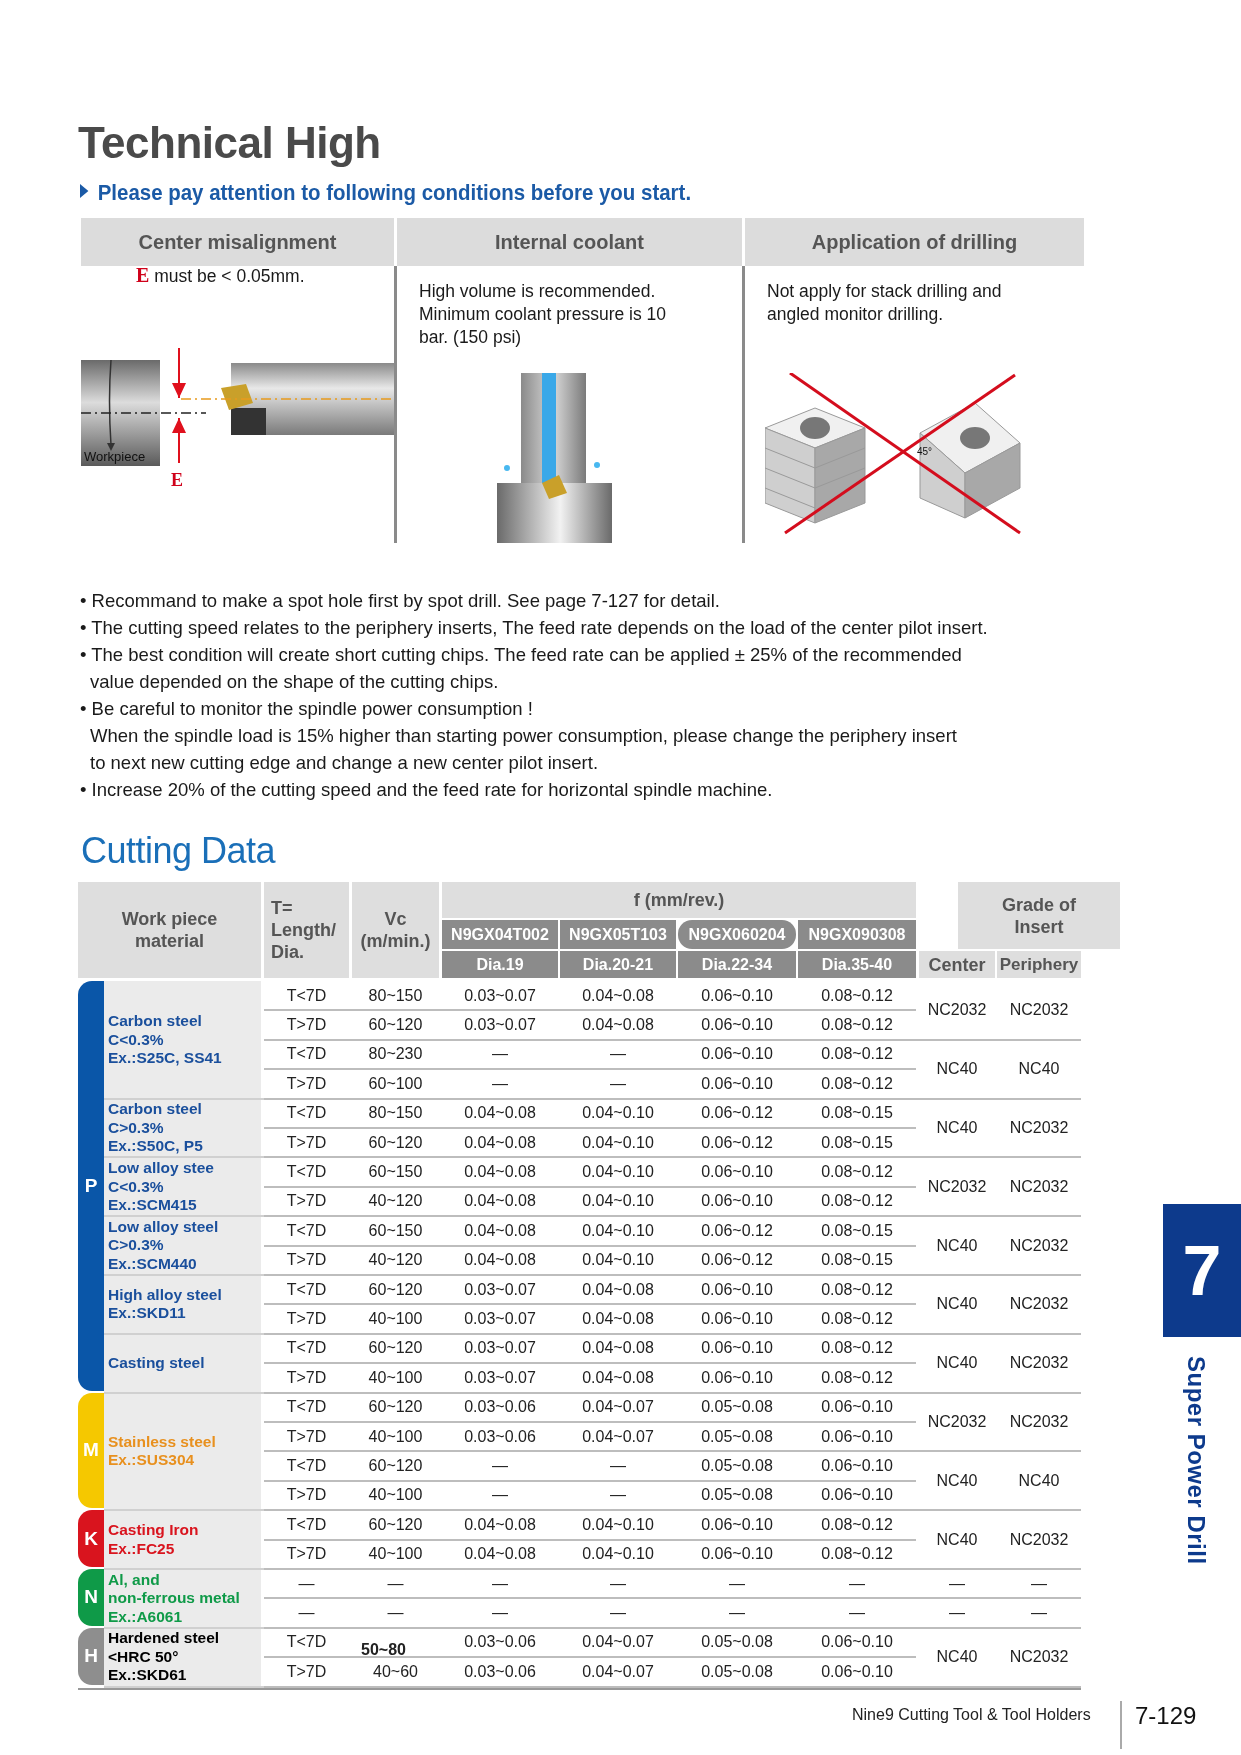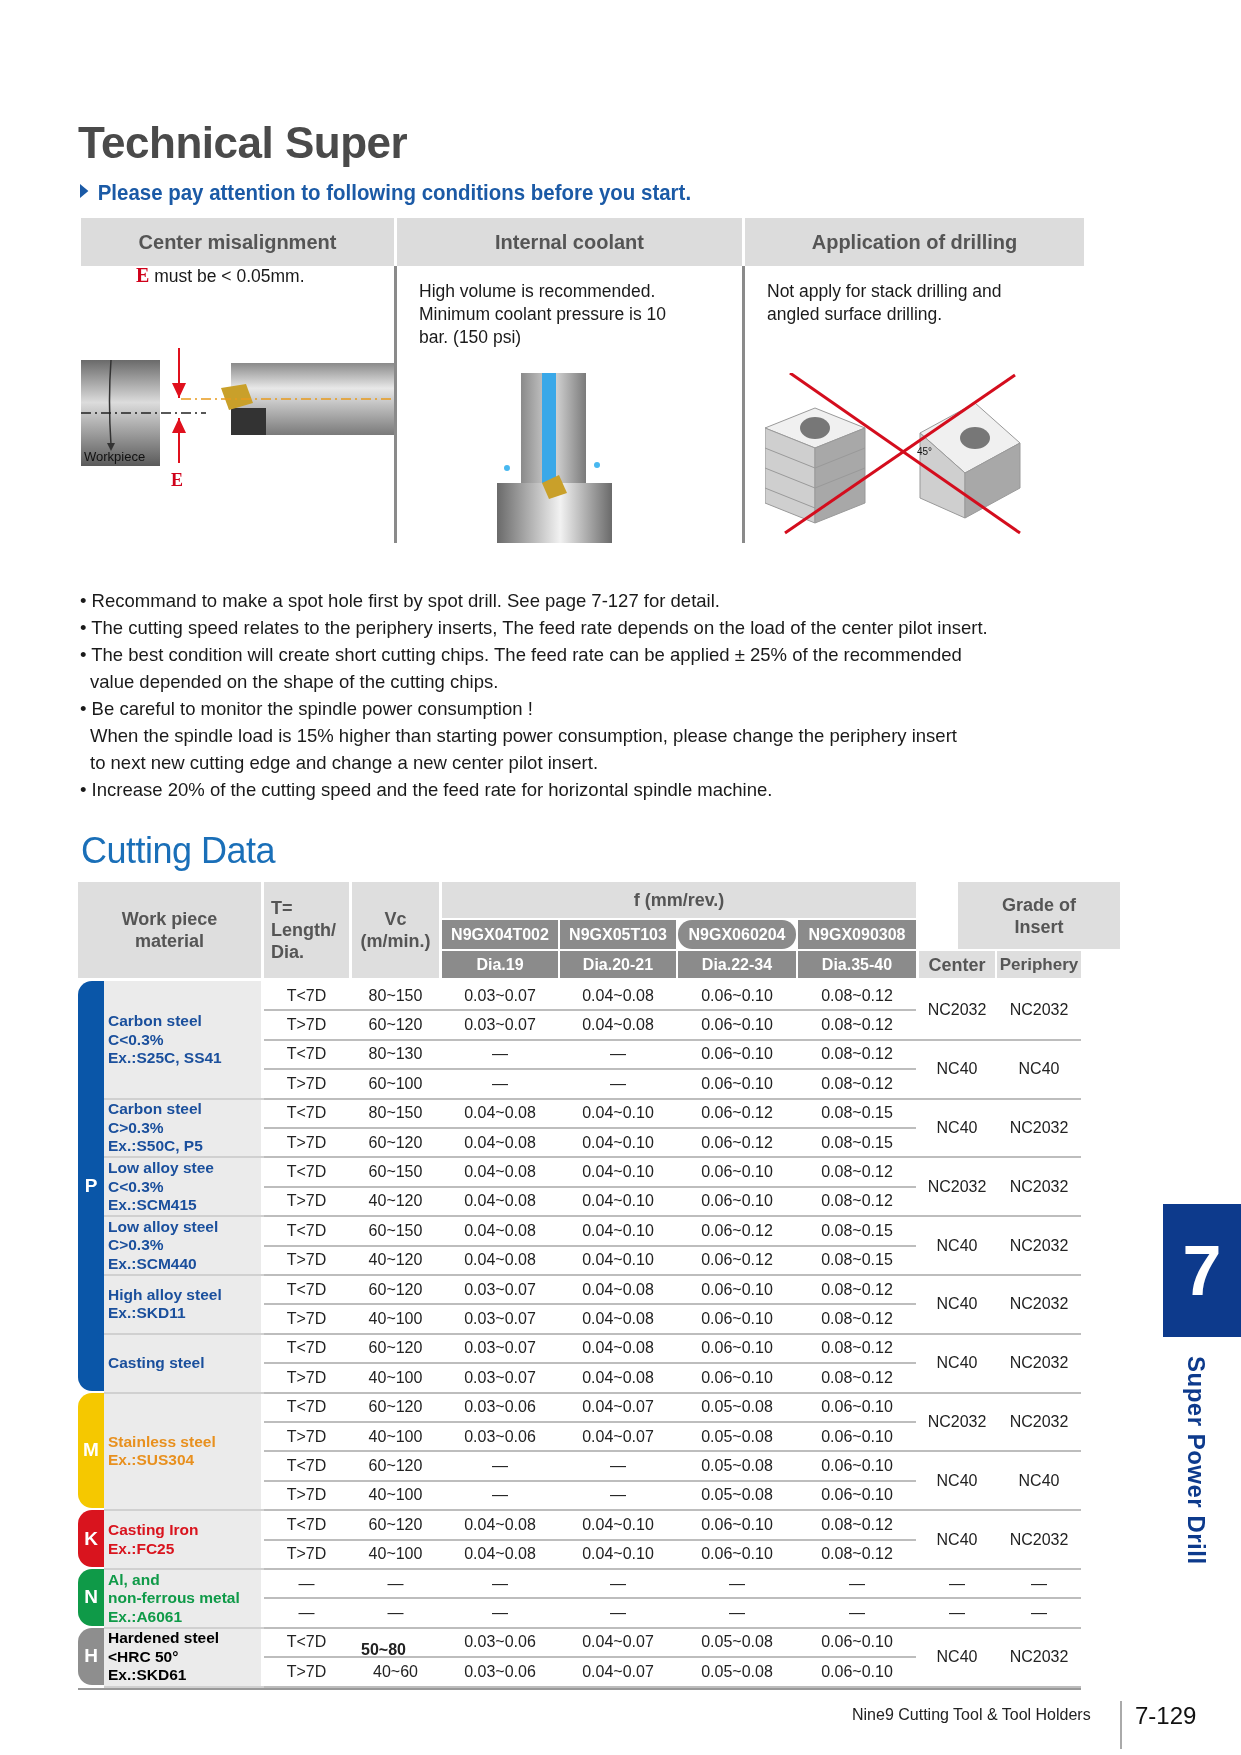--- a/index.html
+++ b/index.html
@@ -38,21 +38,21 @@
   .side-text { position: absolute; left: 1182px; top: 1356px; writing-mode: vertical-rl; font-size: 24px; font-weight: bold; color: #0d3a8c; letter-spacing: 0.5px; }
 
   .footer-line { position: absolute; left: 78px; top: 1688px; width: 1003px; height: 2px; background: #999; }
   .footer-brand { position: absolute; left: 852px; top: 1706px; font-size: 16px; color: #222; }
   .footer-sep { position: absolute; left: 1120px; top: 1701px; width: 2px; height: 48px; background: #aaa; }
   .footer-page { position: absolute; left: 1135px; top: 1702px; font-size: 24px; color: #111; }
 </style>
 </head>
 <body>
 
-<div class="title">Technical Super</div>
+<div class="title">Technical High</div>
 <div class="subtitle"><span class="tri"></span><span>Please pay attention to following conditions before you start.</span></div>
 
 <div class="cond">
   <div class="cond-col" style="left:0;width:313px;">
     <div class="cond-head">Center misalignment</div>
     <div class="cond-text" style="left:55px;top:46px;">
       <span class="e-red">E</span>
       <span>must be &lt; 0.05mm.</span>
     </div>
     <svg style="position:absolute;left:0;top:130px;" width="313" height="175" viewBox="0 0 313 175">
@@ -113,21 +113,21 @@
       <circle cx="10" cy="95" r="3" fill="#48b8f0"></circle>
         <circle cx="100" cy="92" r="3" fill="#48b8f0"></circle>
     </svg>
   </div>
   <div class="cond-sep" style="left:661px;"></div>
 
   <div class="cond-col" style="left:664px;width:339px;">
     <div class="cond-head">Application of drilling</div>
     <div class="cond-text" style="left:22px;top:62px;">
       <div>Not apply for stack drilling and</div>
-      <div>angled surface drilling.</div>
+      <div>angled monitor drilling.</div>
     </div>
     <svg style="position:absolute;left:20px;top:155px;" width="280" height="165" viewBox="0 0 280 165">
       <polygon points="0,55 50,35 100,55 50,75" fill="#f0f0f0" stroke="#999"></polygon>
       <polygon points="0,55 50,75 50,150 0,130" fill="#cfcfcf" stroke="#999"></polygon>
       <polygon points="50,75 100,55 100,130 50,150" fill="#a8a8a8" stroke="#999"></polygon>
       <line x1="0" y1="75" x2="50" y2="95" stroke="#999"></line>
         <line x1="0" y1="95" x2="50" y2="115" stroke="#999"></line>
         <line x1="0" y1="115" x2="50" y2="135" stroke="#999"></line>
       <line x1="50" y1="95" x2="100" y2="75" stroke="#999"></line>
         <line x1="50" y1="115" x2="100" y2="95" stroke="#999"></line>
@@ -235,21 +235,21 @@
     <div class="cell" style="left:720px;top:99px;width:118px;height:29.4px;">0.08~0.12</div>
     <div class="hline" style="left:186px;top:127.4px;width:652px;"></div>
     <div class="cell" style="left:186px;top:128.4px;width:85px;height:29.4px;">T&gt;7D</div>
     <div class="cell" style="left:274px;top:128.4px;width:87px;height:29.4px;">60~120</div>
     <div class="cell" style="left:364px;top:128.4px;width:116px;height:29.4px;">0.03~0.07</div>
     <div class="cell" style="left:482px;top:128.4px;width:116px;height:29.4px;">0.04~0.08</div>
     <div class="cell" style="left:600px;top:128.4px;width:118px;height:29.4px;">0.06~0.10</div>
     <div class="cell" style="left:720px;top:128.4px;width:118px;height:29.4px;">0.08~0.12</div>
     <div class="hline" style="left:186px;top:156.8px;width:652px;"></div>
     <div class="cell" style="left:186px;top:157.8px;width:85px;height:29.4px;">T&lt;7D</div>
-    <div class="cell" style="left:274px;top:157.8px;width:87px;height:29.4px;">80~130</div>
+    <div class="cell" style="left:274px;top:157.8px;width:87px;height:29.4px;">80~230</div>
     <div class="cell" style="left:364px;top:157.8px;width:116px;height:29.4px;">—</div>
     <div class="cell" style="left:482px;top:157.8px;width:116px;height:29.4px;">—</div>
     <div class="cell" style="left:600px;top:157.8px;width:118px;height:29.4px;">0.06~0.10</div>
     <div class="cell" style="left:720px;top:157.8px;width:118px;height:29.4px;">0.08~0.12</div>
     <div class="hline" style="left:186px;top:186.20000000000002px;width:652px;"></div>
     <div class="cell" style="left:186px;top:187.2px;width:85px;height:29.4px;">T&gt;7D</div>
     <div class="cell" style="left:274px;top:187.2px;width:87px;height:29.4px;">60~100</div>
     <div class="cell" style="left:364px;top:187.2px;width:116px;height:29.4px;">—</div>
     <div class="cell" style="left:482px;top:187.2px;width:116px;height:29.4px;">—</div>
     <div class="cell" style="left:600px;top:187.2px;width:118px;height:29.4px;">0.06~0.10</div>

